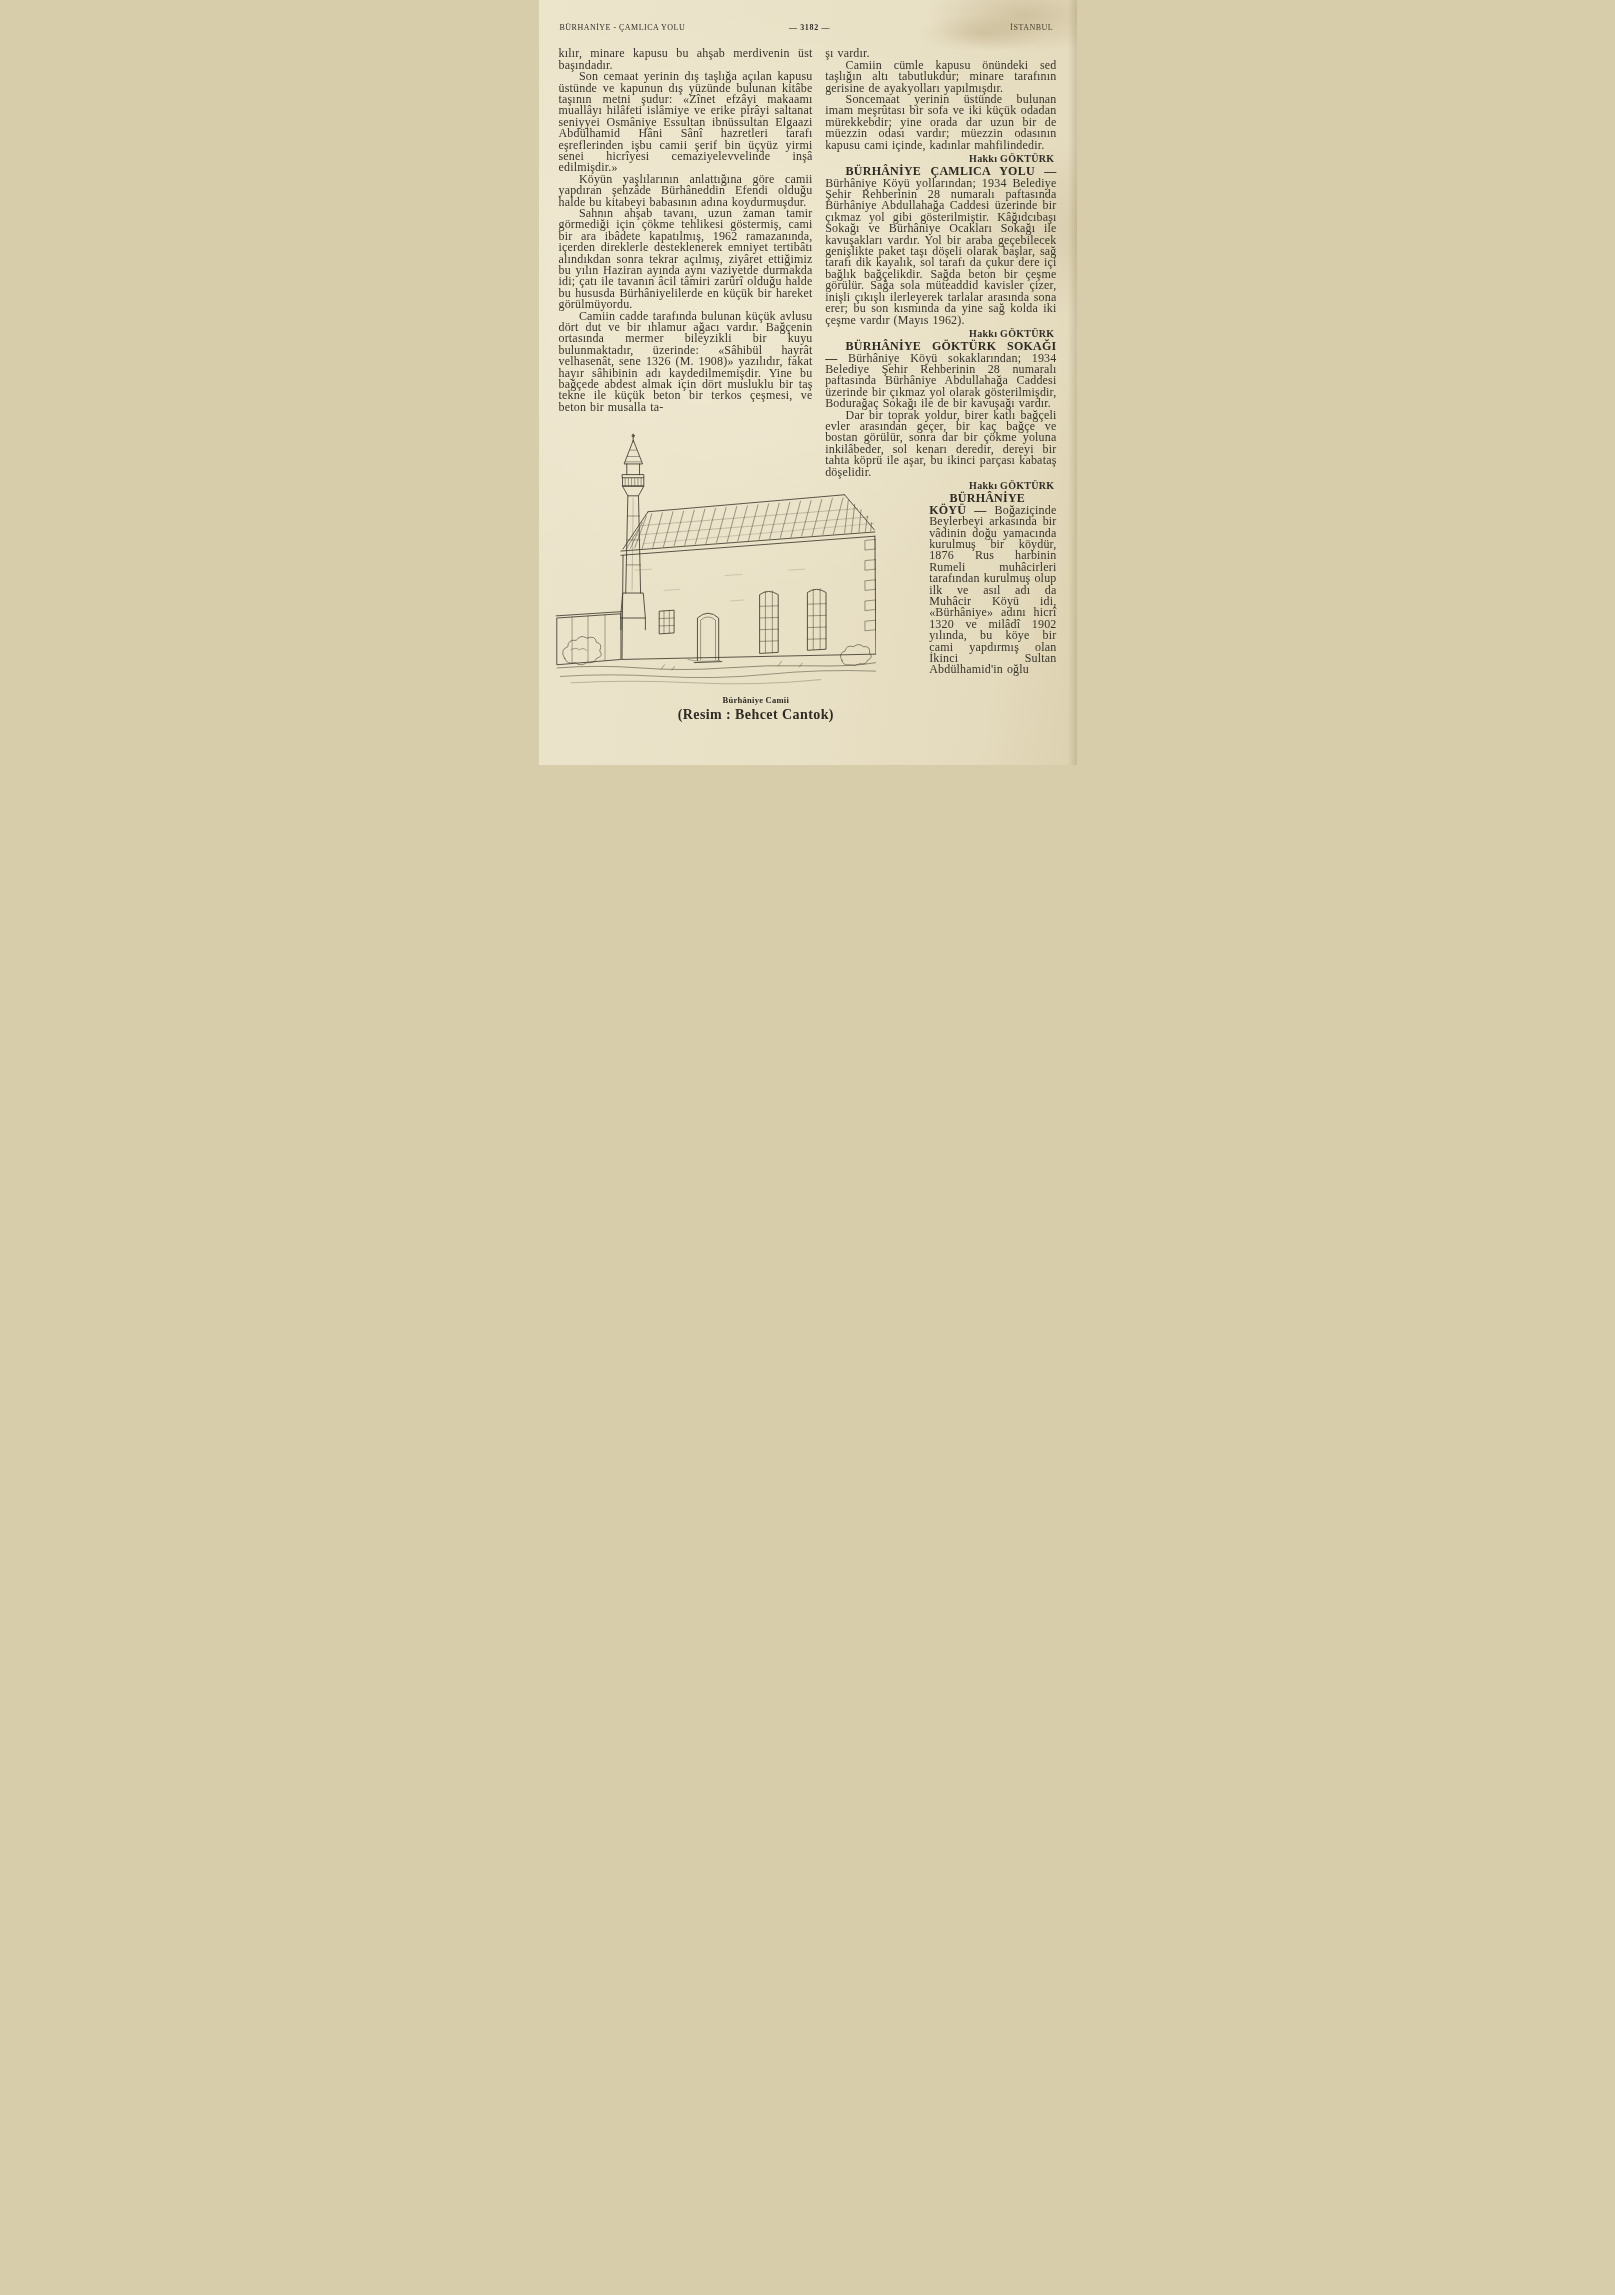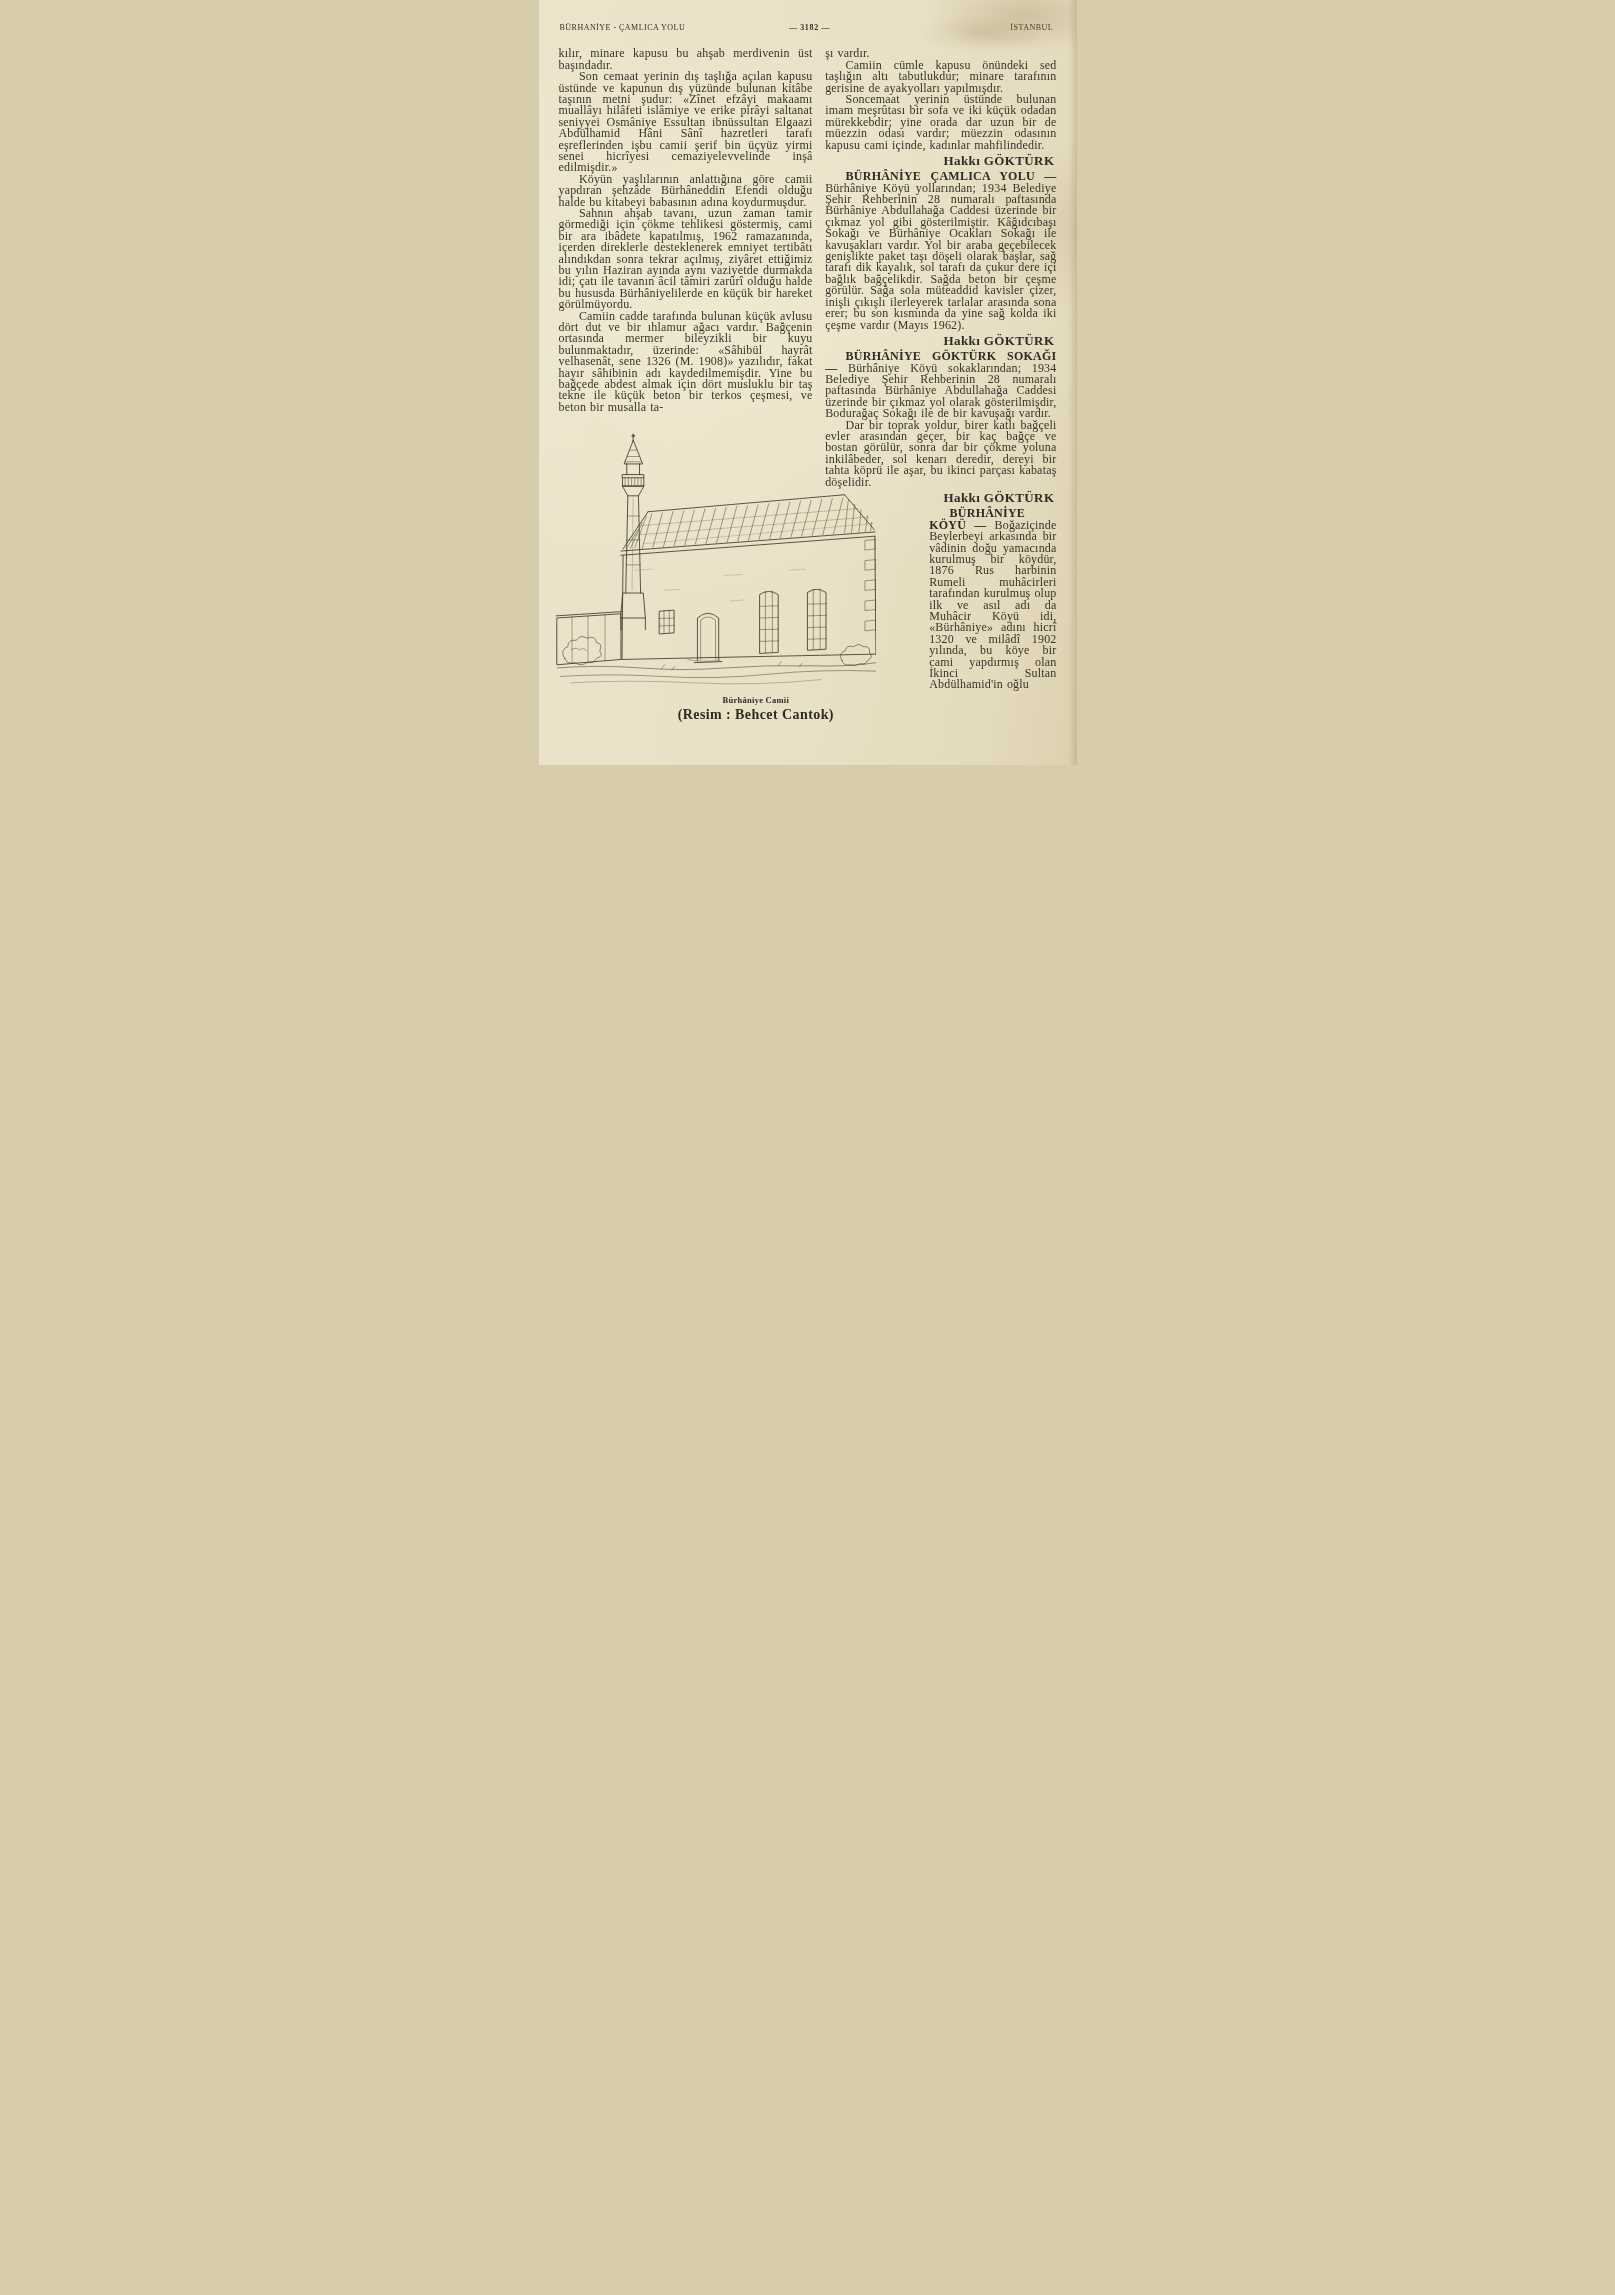--- a/index.html
+++ b/index.html
@@ -64,21 +64,21 @@
     letter-spacing: 0.015em;
     word-spacing: 0.06em;
     color: #37342c;
   }
   .noindent { text-indent: 0; }
   .entry-title { font-weight: 700; letter-spacing: 0.02em; color: #2d2a23; }
   .signature {
     margin: 1.6px 2.1px 2.7px 0;
     text-align: right;
     font-weight: 700;
-    font-size: 13px;
+    font-size: 10px;
     letter-spacing: 0.03em;
     color: #2f2c25;
   }
   .entry-narrow { margin-left: 104px; }
   .illustration {
     margin: 18px 0 0 -3.2px;
     width: 321px;
   }
   .illustration svg { display: block; }
   .caption {

